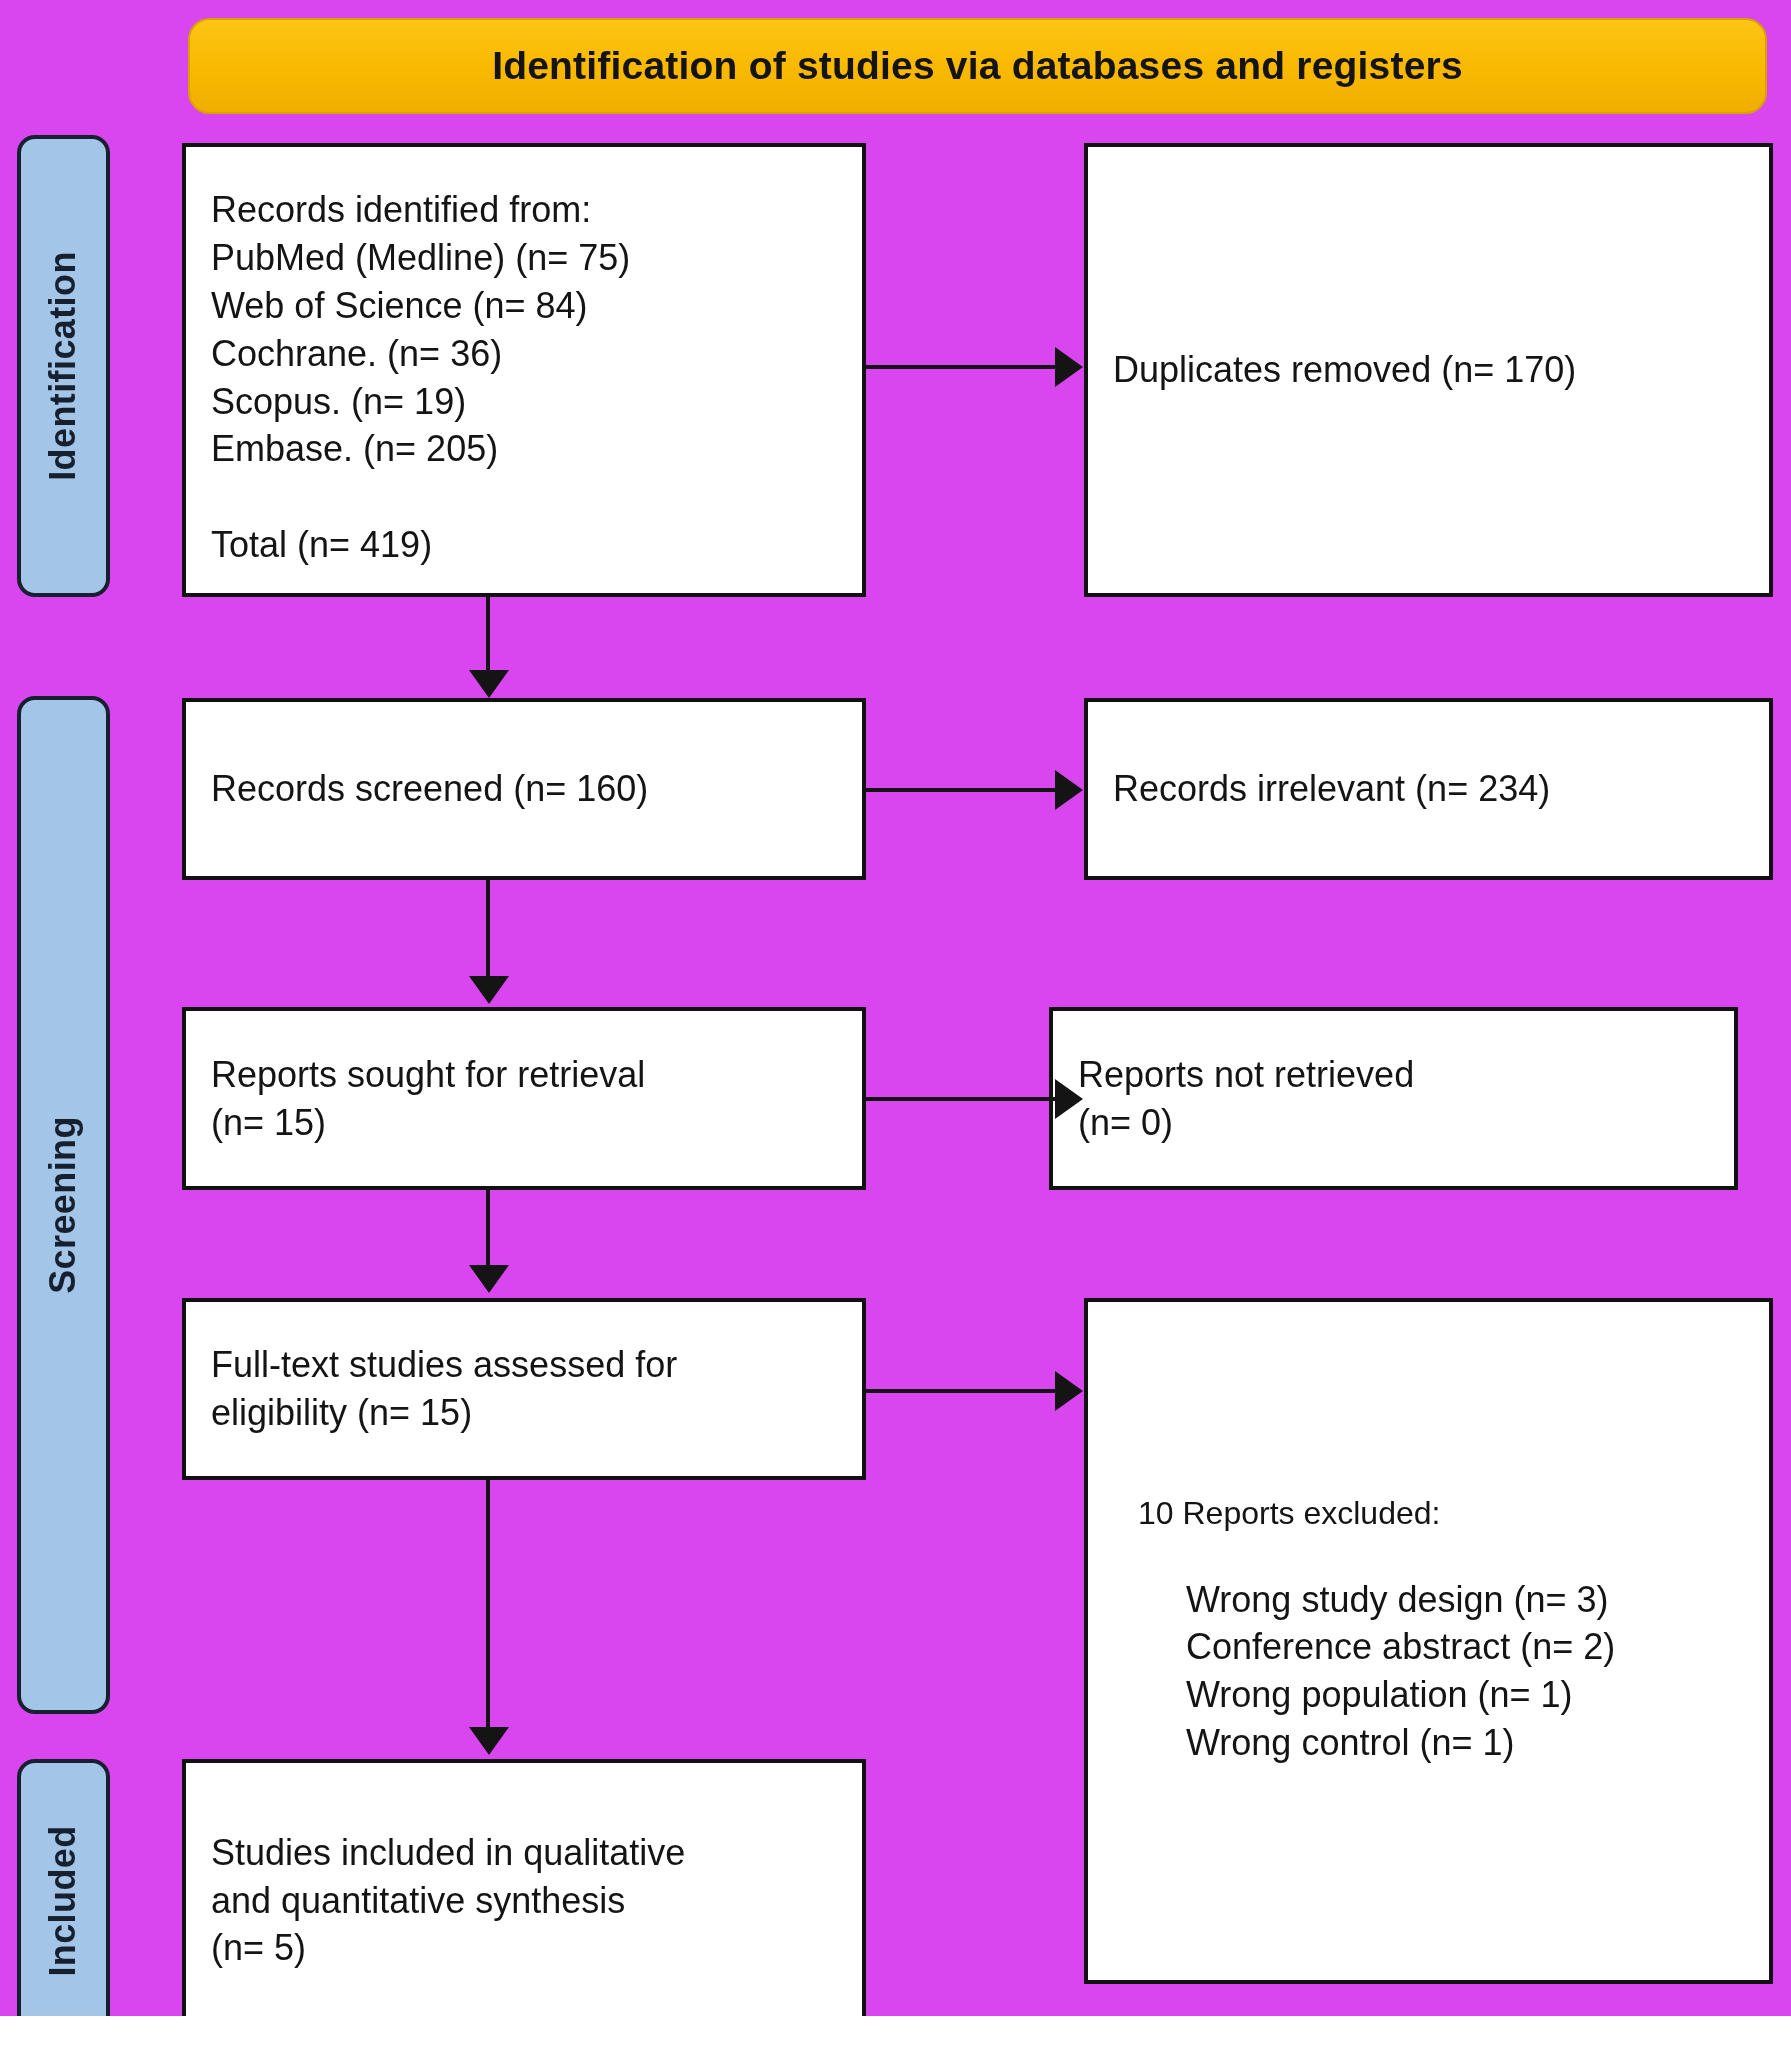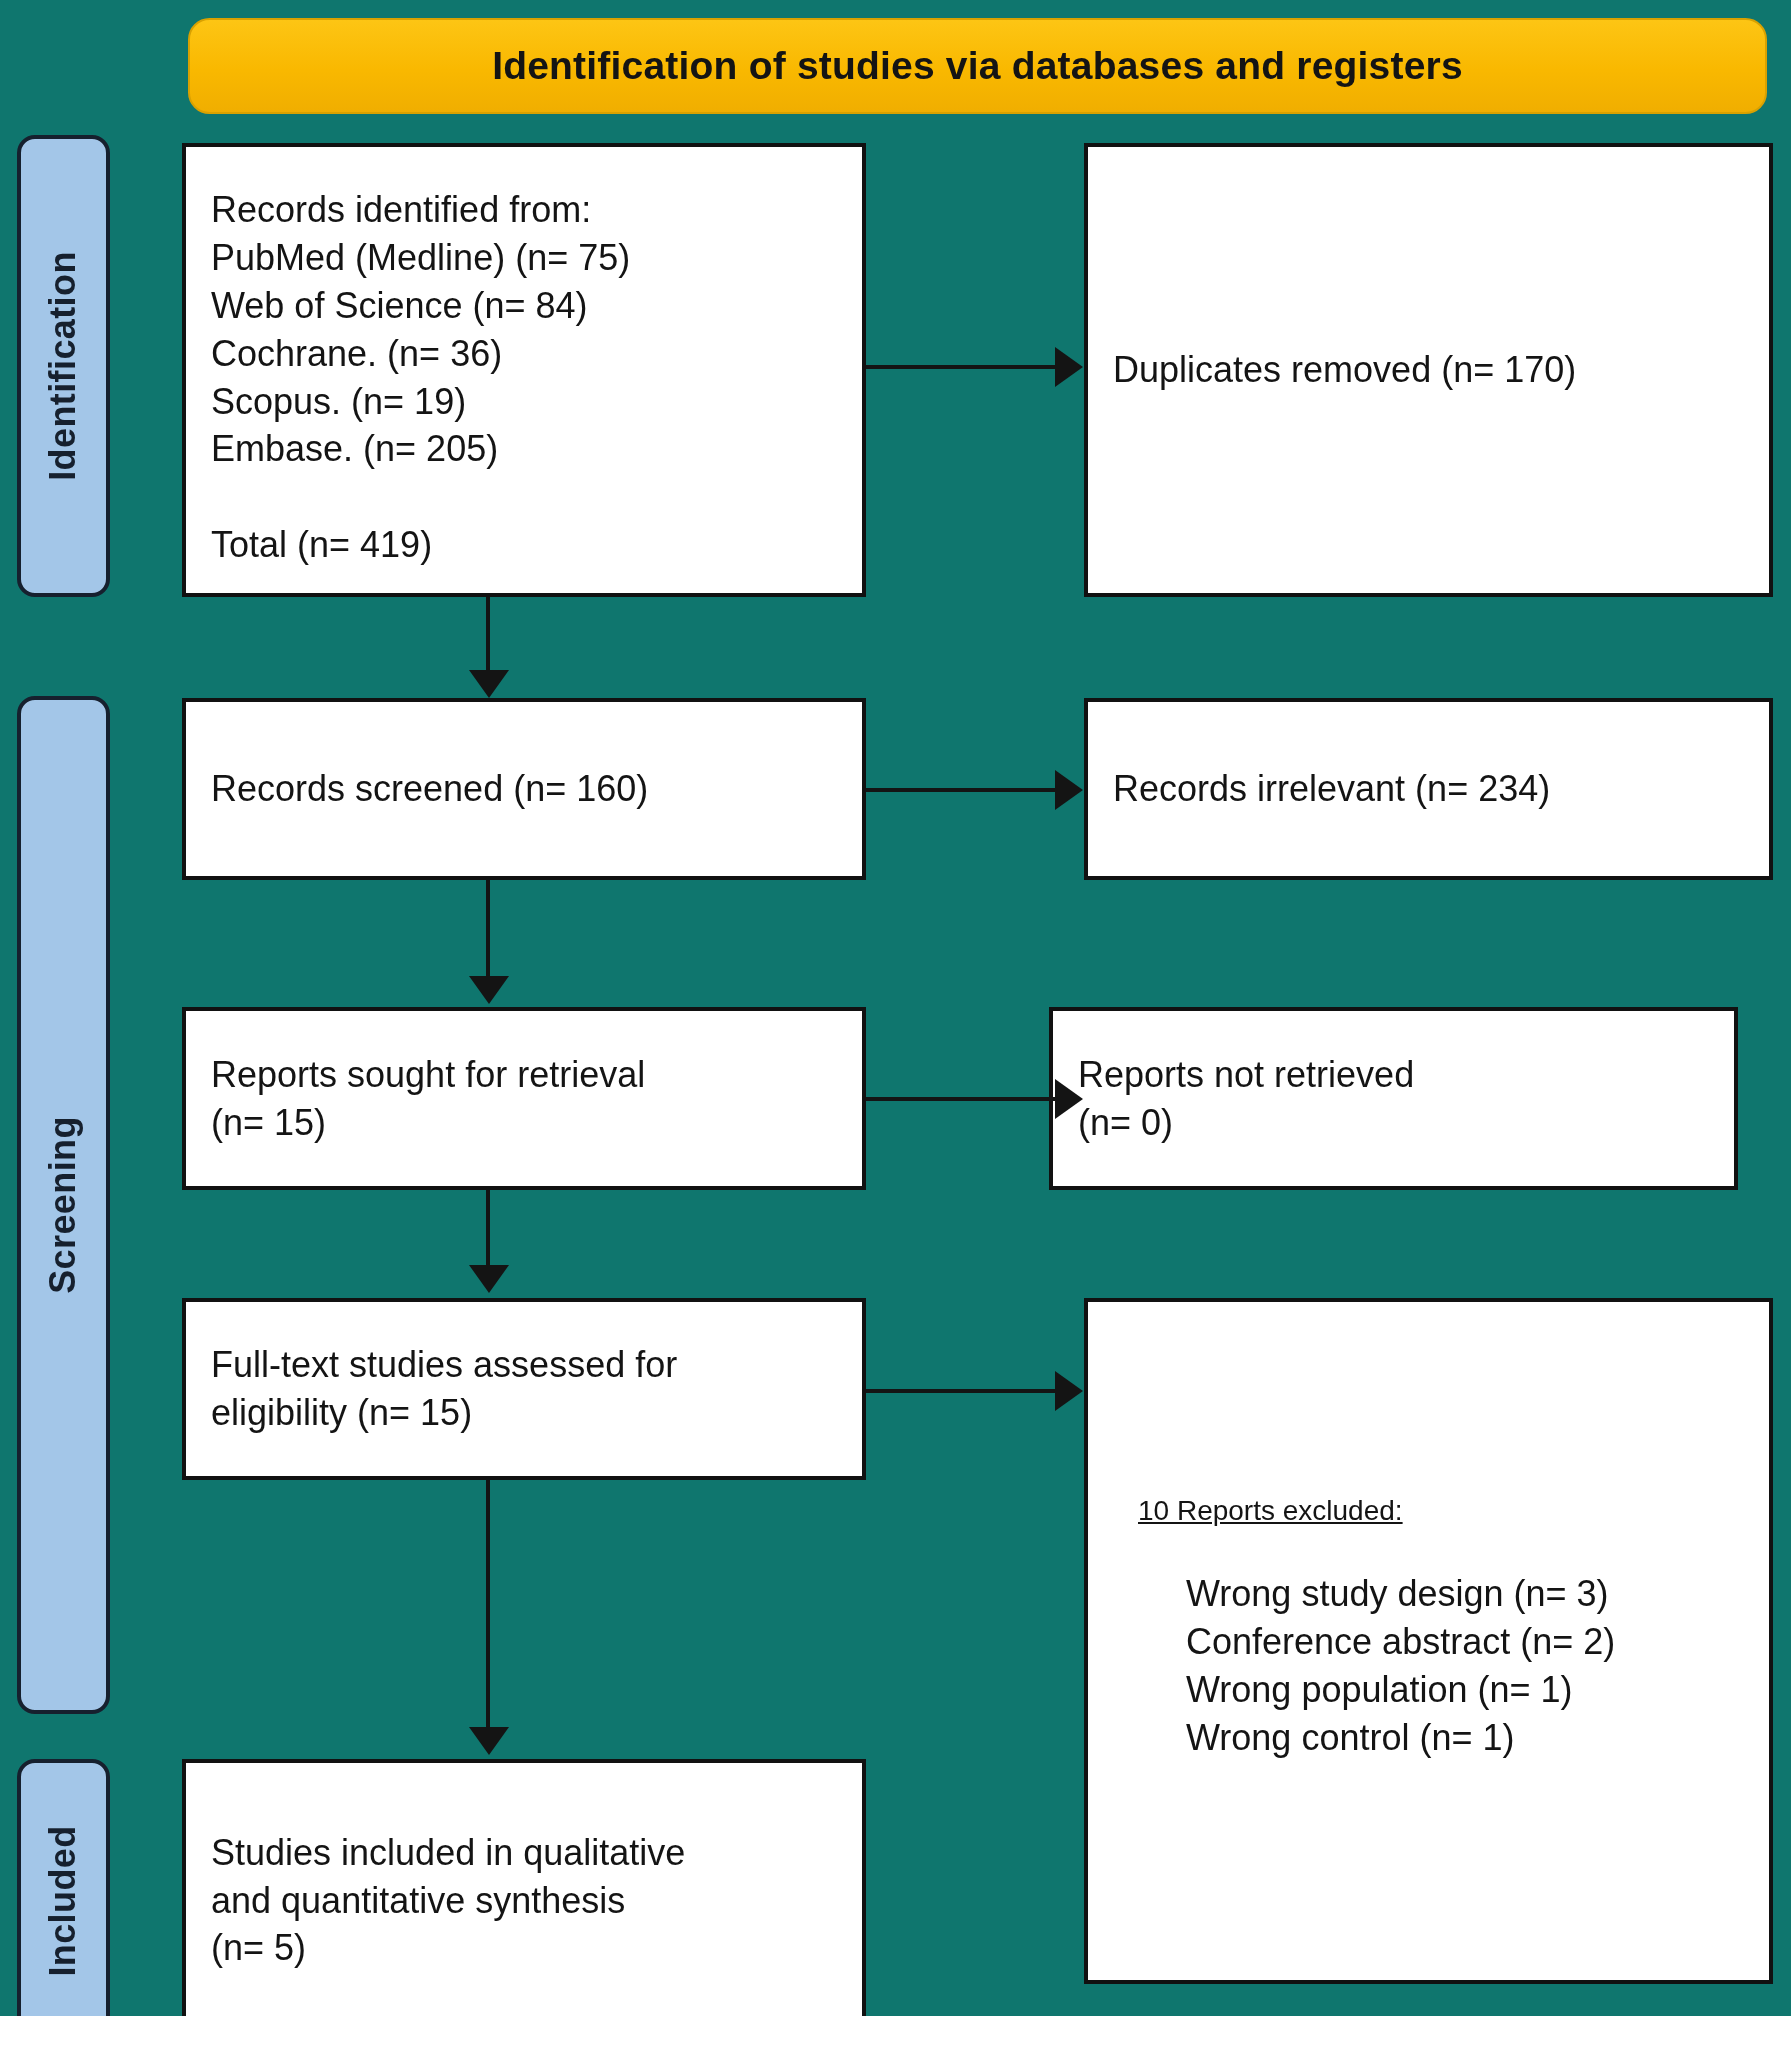--- a/index.html
+++ b/index.html
@@ -1,17 +1,17 @@
 <!DOCTYPE html>
 <html style="font-size:13.2px"><head>
 <meta charset="utf-8">
 <style>
   html,body{margin:0;padding:0;background:#ffffff;}
   body{font-family:"Liberation Sans","DejaVu Sans",sans-serif;}
-  #canvas{position:relative;width:1791px;height:2016px;background:#0f766e;overflow:hidden;}
+  #canvas{position:relative;width:1791px;height:2016px;background:#d946ef;overflow:hidden;}
 
   
   .banner{
     position:absolute;left:188px;top:18px;width:1579px;height:96px;
     background:linear-gradient(180deg,#fdc514 0%,#f9b800 55%,#f0ae00 100%);
     border:2.5px solid #d9a100;border-radius:21.5px;box-sizing:border-box;
     display:flex;align-items:center;justify-content:center;
   }
   .banner-text{
     font-size:39px;font-weight:bold;color:#141414;letter-spacing:0.2px;
@@ -50,21 +50,21 @@
   #box-fulltext          {left:182px;top:1298px;width:684px;height:182px;}
   #box-included          {left:182px;top:1759px;width:684px;height:283px;}
   
   #box-duplicates        {left:1084px;top:143px; width:689px;height:454px;}
   #box-irrelevant        {left:1084px;top:698px; width:689px;height:182px;}
   #box-notretrieved      {left:1049px;top:1007px;width:689px;height:183px;}
   #box-excluded          {left:1084px;top:1298px;width:689px;height:686px;}
 
   
   .excluded-inner{position:absolute;left:50px;top:190px;right:25px;}
-  .excluded-head{font-size:28px;color:#141414;line-height:1.33;text-decoration:underline;}
+  .excluded-head{font-size:32px;color:#141414;line-height:1.33;}
   .excluded-list{margin-top:41px;padding-left:48px;}
   .excluded-list div{font-size:36px;color:#141414;line-height:1.33;}
 
   
   #box-identified .txt{margin-top:5px;}
 
   
   .vline{position:absolute;width:4.1px;background:#141414;}
   .hline{position:absolute;height:4.1px;background:#141414;}
   .arrow-down{

